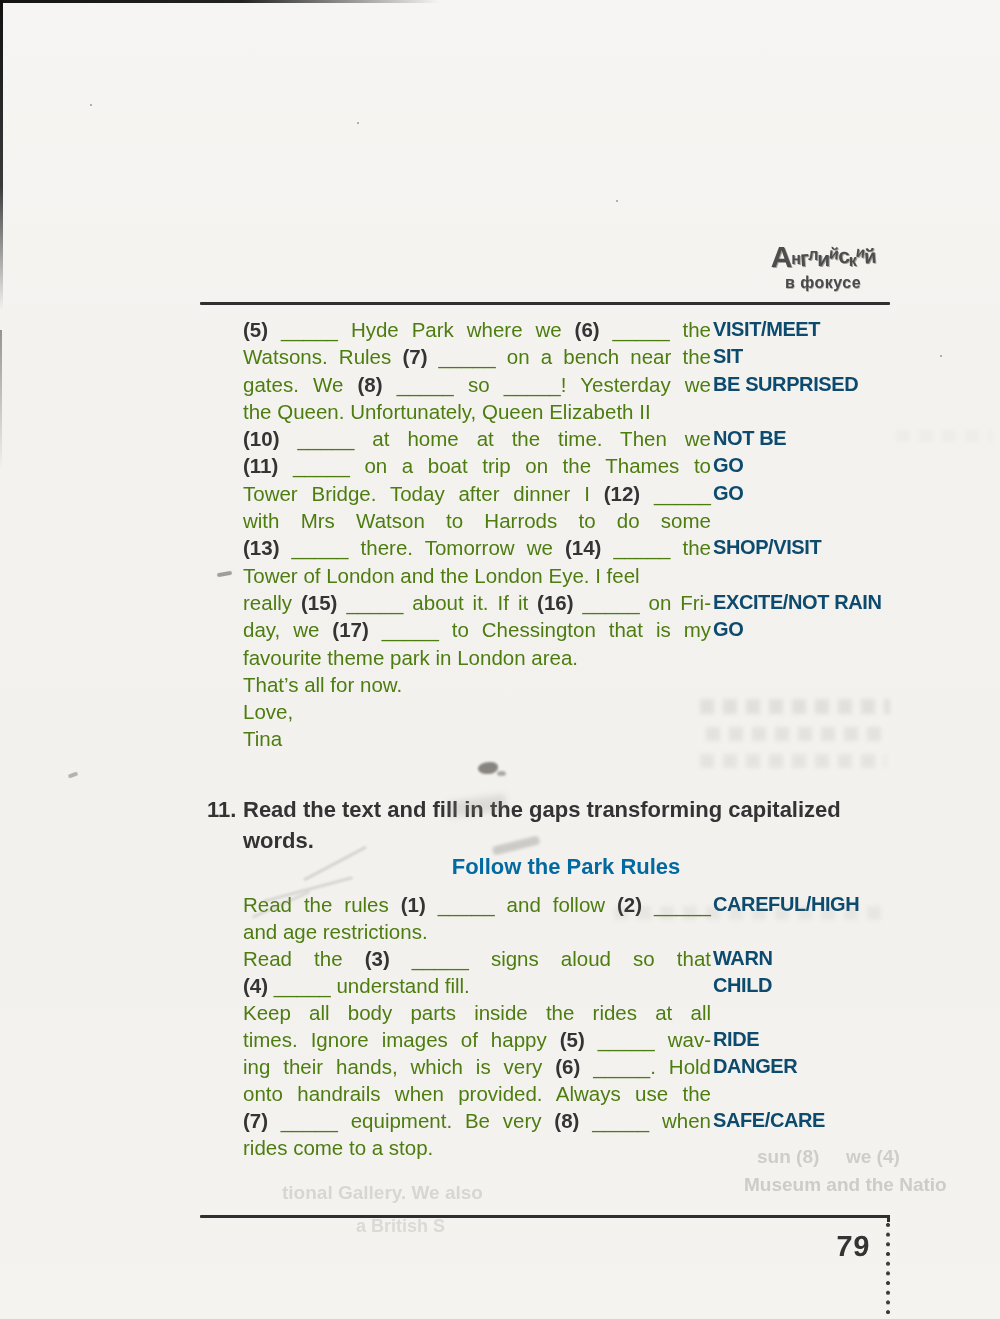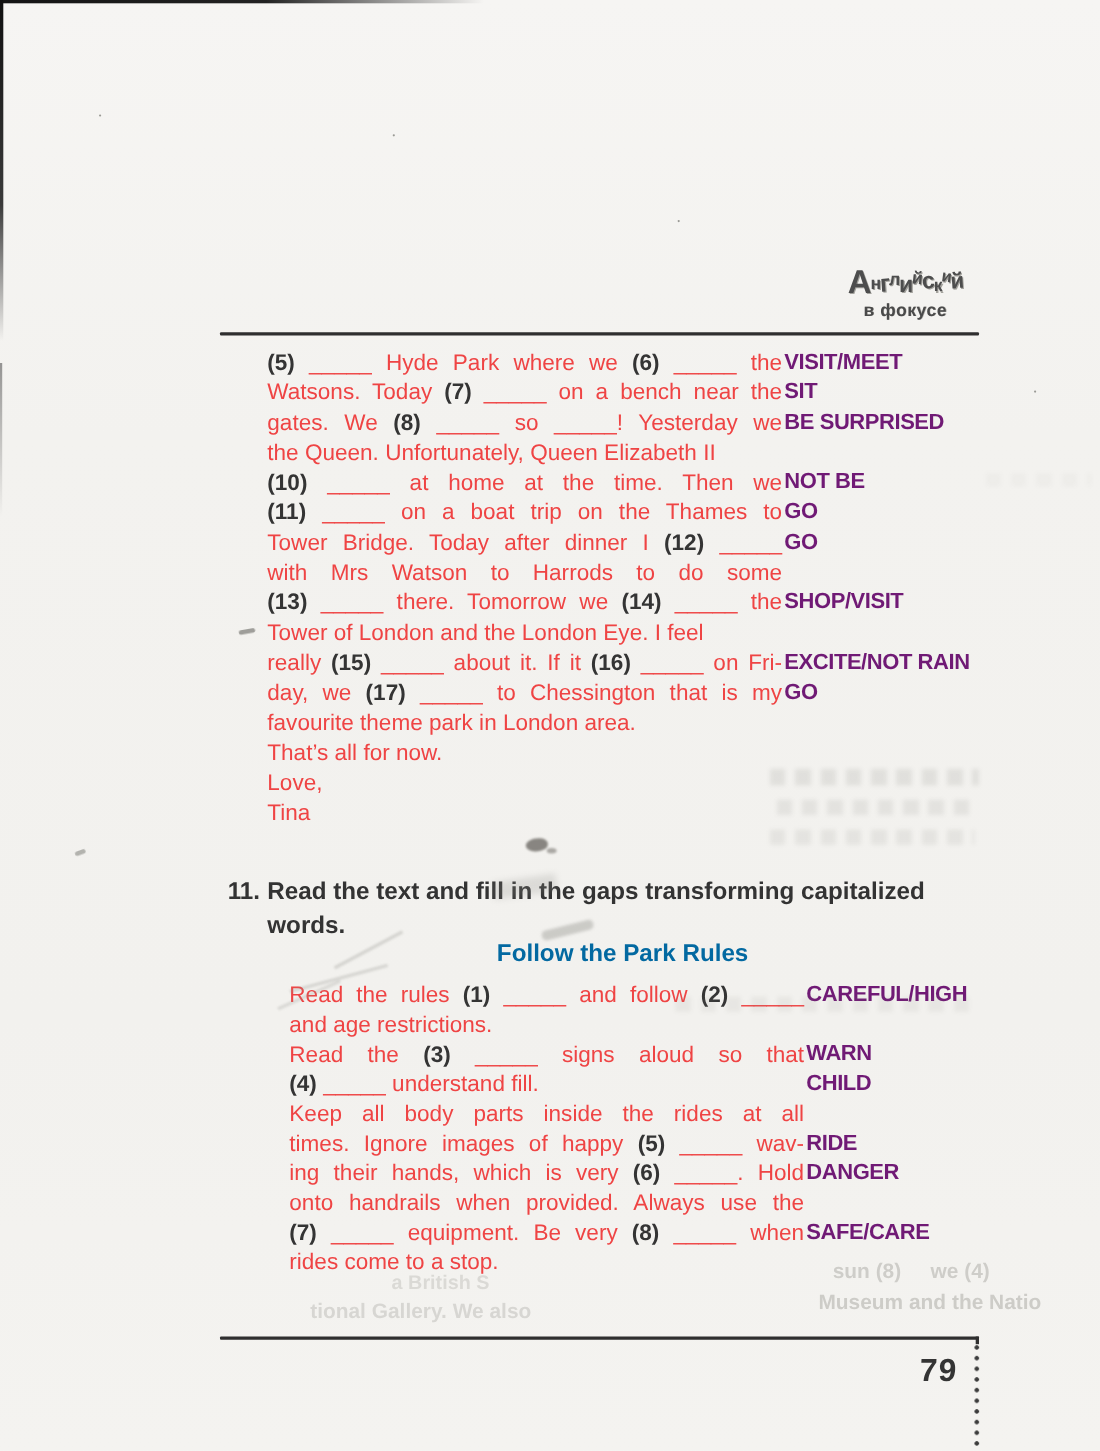--- a/index.html
+++ b/index.html
@@ -37,27 +37,27 @@
   .logo-l1 span:nth-child(9){font-size:15px;transform:translateY(-8px) rotate(8deg);}
   .logo-l1 span:nth-child(10){font-size:20px;transform:translateY(-2px) rotate(-4deg);}
   .logo-l2{font-weight:bold;font-size:16px;color:#4a4a4a;margin-top:-3px;letter-spacing:0.5px;
            text-shadow:0.5px 0.5px 0 #b0afaa;}
 
   
   .tblock{position:absolute;left:243px;width:648px;color:#414141;}
   #letter-block{top:316px;font-size:20.5px;}
   #letter-block .line{height:27.3px;line-height:27.3px;}
   #rules-block{top:891px;font-size:20.5px;}
-  #rules-block .line{height:27.0px;line-height:27.0px;margin-left:20px;}
+  #rules-block .line{height:27.0px;line-height:27.0px;}
   .line{position:relative;white-space:nowrap;}
   .line .body{display:block;width:468px;overflow:visible;}
   .line.just .body{text-align:justify;text-align-last:justify;}
   .seg-b{font-weight:bold;color:#343434;}
-  .seg-r{color:#ef4444;}
-  .cap{position:absolute;left:470px;top:0;font-weight:bold;color:#701a75;
+  .seg-r{color:#4d7c0f;}
+  .cap{position:absolute;left:470px;top:0;font-weight:bold;color:#0c4a6e;
        letter-spacing:-0.4px;font-size:20px;white-space:nowrap;}
 
   .ex-num{position:absolute;left:207px;top:795px;font-weight:bold;font-size:22px;color:#333;line-height:30.5px;}
   .ex-instr{position:absolute;left:243px;top:795px;width:650px;font-weight:bold;font-size:22px;
             color:#333;line-height:30.5px;}
   .section-heading{position:absolute;left:243px;top:854px;width:646px;text-align:center;
                    font-weight:bold;font-size:22px;color:#0369a1;}
 
   
   .page-num{position:absolute;left:836px;top:1230px;font-weight:bold;font-size:29px;color:#343434;
@@ -91,21 +91,21 @@
   </div>
 
   <div class="hrule" style="top:302px;"></div>
 
   <div id="letter-block" class="tblock">
       <div class="line just">
         <div class="body"><span class="seg-b">(5)</span><span class="seg-r"> _____ Hyde Park where we </span><span class="seg-b">(6)</span><span class="seg-r"> _____ the</span></div>
         <div class="cap">VISIT/MEET</div>
       </div>
       <div class="line just">
-        <div class="body"><span class="seg-r">Watsons. Today </span><span class="seg-b">(7)</span><span class="seg-r"> _____ on a bench near the</span></div>
+        <div class="body"><span class="seg-r">Watsons. Rules </span><span class="seg-b">(7)</span><span class="seg-r"> _____ on a bench near the</span></div>
         <div class="cap">SIT</div>
       </div>
       <div class="line just">
         <div class="body"><span class="seg-r">gates. We </span><span class="seg-b">(8)</span><span class="seg-r"> _____ so _____! Yesterday we</span></div>
         <div class="cap">BE SURPRISED</div>
       </div>
       <div class="line">
         <div class="body"><span class="seg-r">the Queen. Unfortunately, Queen Elizabeth II</span></div>
       </div>
       <div class="line just">
@@ -200,21 +200,21 @@
 
   <div class="hrule" style="top:1215px;"></div>
   <div class="hrule-tick"></div>
   <div class="page-num">79</div>
   <div class="dots"></div>
 
   <div class="bleed" style="left:757px;top:1146px;font-size:19px;opacity:.6;text-align:right;">sun (8)</div>
   <div class="bleed" style="left:846px;top:1146px;font-size:19px;opacity:.6;">we (4)</div>
   <div class="bleed" style="left:744px;top:1174px;font-size:19px;opacity:.62;">Museum and the Natio</div>
   <div class="bleed" style="left:282px;top:1182px;font-size:19px;opacity:.45;">tional Gallery. We also</div>
-  <div class="bleed" style="left:356px;top:1156px;font-size:18px;opacity:.4;">a British S</div>
+  <div class="bleed" style="left:356px;top:1216px;font-size:18px;opacity:.4;">a British S</div>
 
   <div class="noise" style="left:700px;top:699px;width:190px;height:15px;"></div>
   <div class="noise" style="left:706px;top:727px;width:182px;height:14px;opacity:.42;"></div>
   <div class="noise" style="left:700px;top:754px;width:186px;height:14px;opacity:.38;"></div>
   <div class="noise" style="left:614px;top:906px;width:268px;height:14px;opacity:.3;"></div>
   <div class="noise" style="left:896px;top:430px;width:96px;height:12px;opacity:.15;"></div>
 
   <div class="sm" style="left:448px;top:798px;width:58px;height:16px;background:#8d8d88;opacity:.22;filter:blur(3px);transform:rotate(-8deg);"></div>
   <div class="sm" style="left:492px;top:841px;width:48px;height:9px;background:#85857f;opacity:.35;filter:blur(1.5px);transform:rotate(-14deg);border-radius:4px;"></div>
   <div class="sm" style="left:300px;top:862px;width:70px;height:3px;background:#8f8f89;opacity:.3;filter:blur(1px);transform:rotate(-28deg);"></div>

